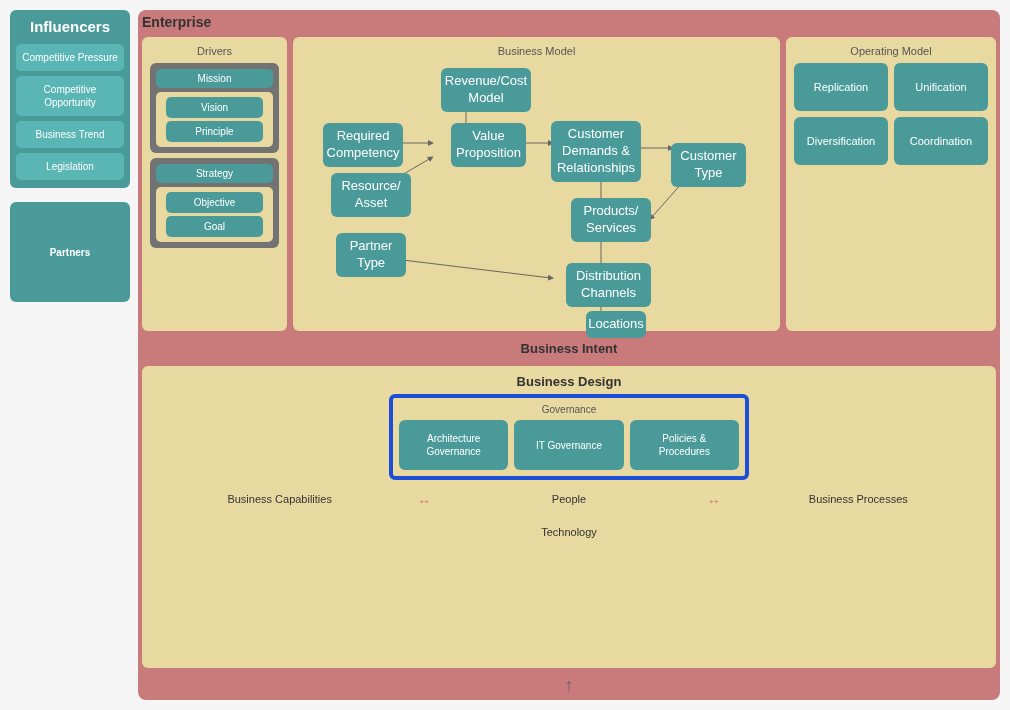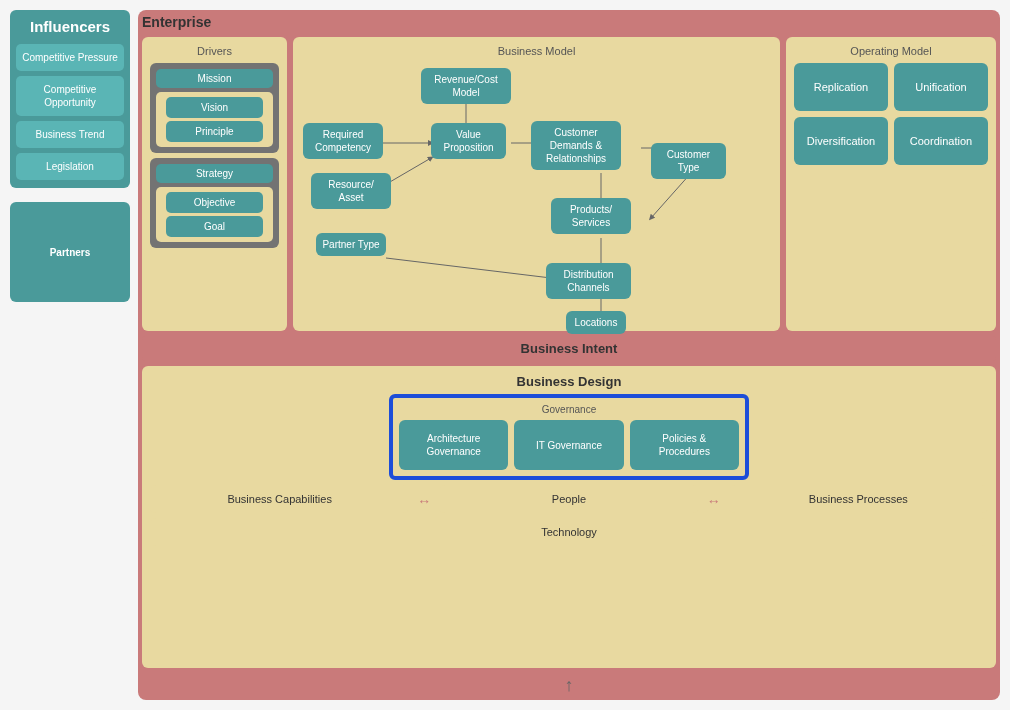--- a/index.html
+++ b/index.html
@@ -167,28 +167,29 @@
     }
     .bm-content {
       position: relative;
       width: 100%;
       height: 260px;
     }
     .bm-node {
       background: #4a9a9a;
       border-radius: 6px;
       color: white;
-      font-size: 10px;
+      font-size: 13px;
       text-align: center;
       padding: 5px 4px;
       position: absolute;
       line-height: 1.3;
       display: flex;
       align-items: center;
       justify-content: center;
+      margin-left: 20px;
     }
 
     
     .operating-model-box {
       background: #e8d9a0;
       border-radius: 6px;
       padding: 8px;
       width: 210px;
       flex-shrink: 0;
     }

